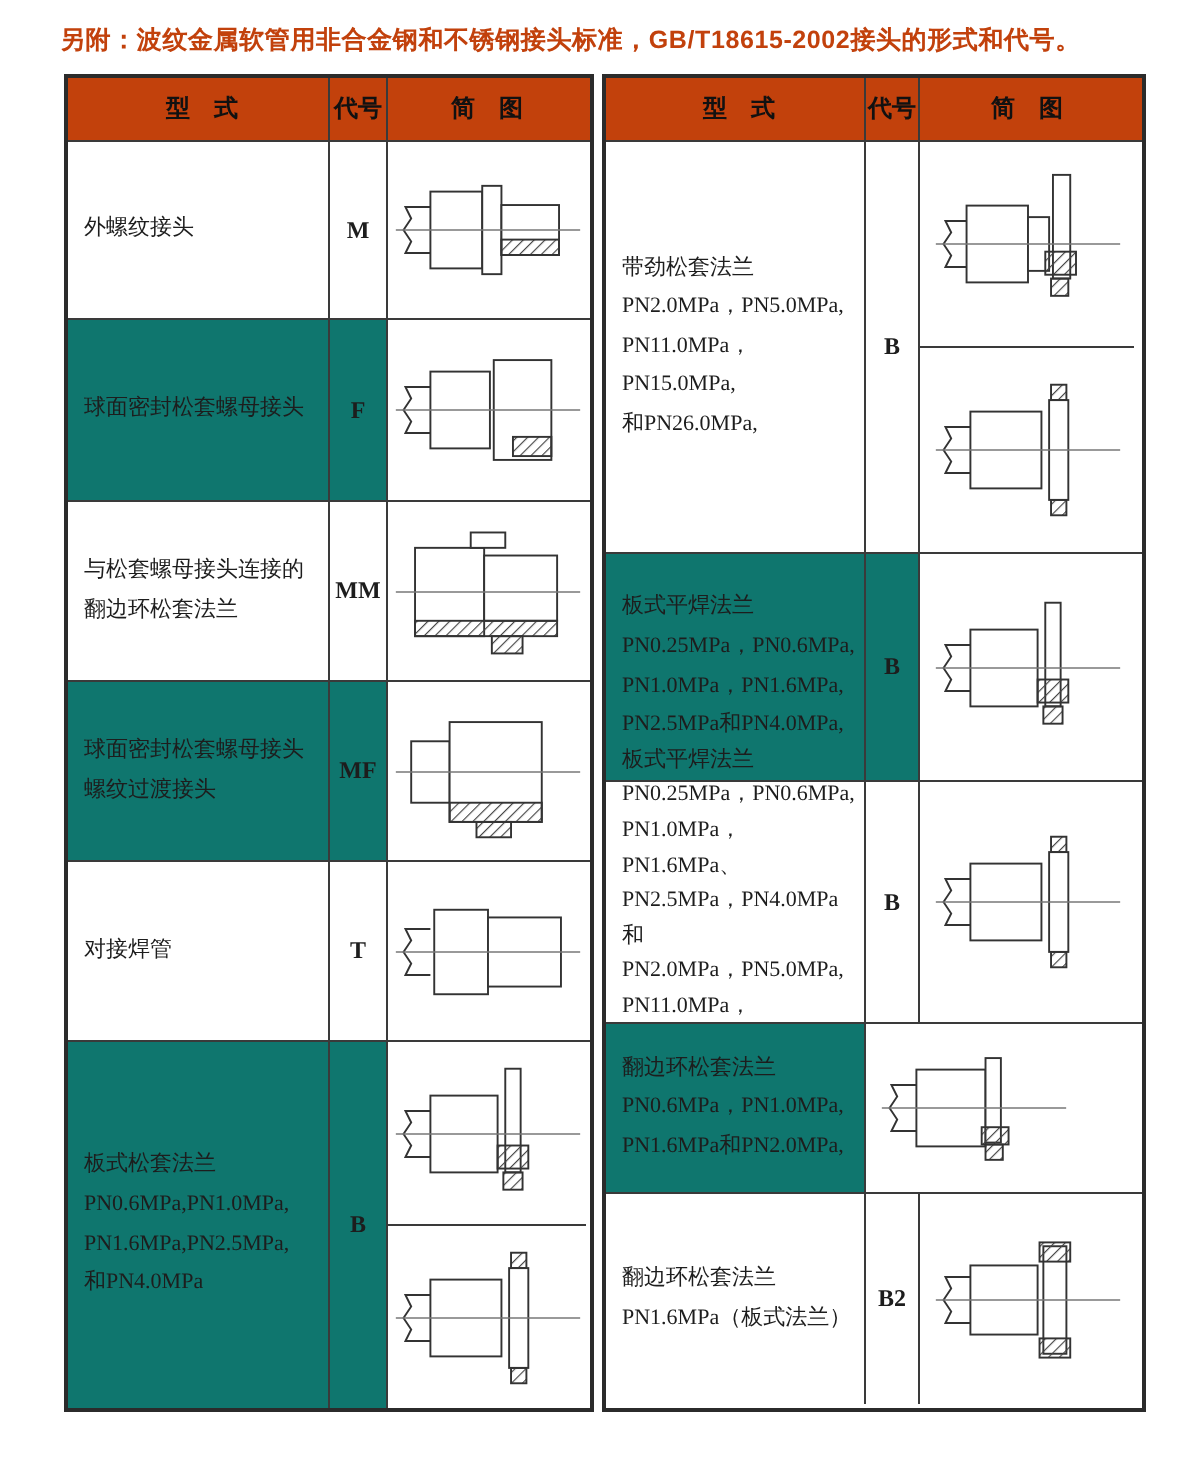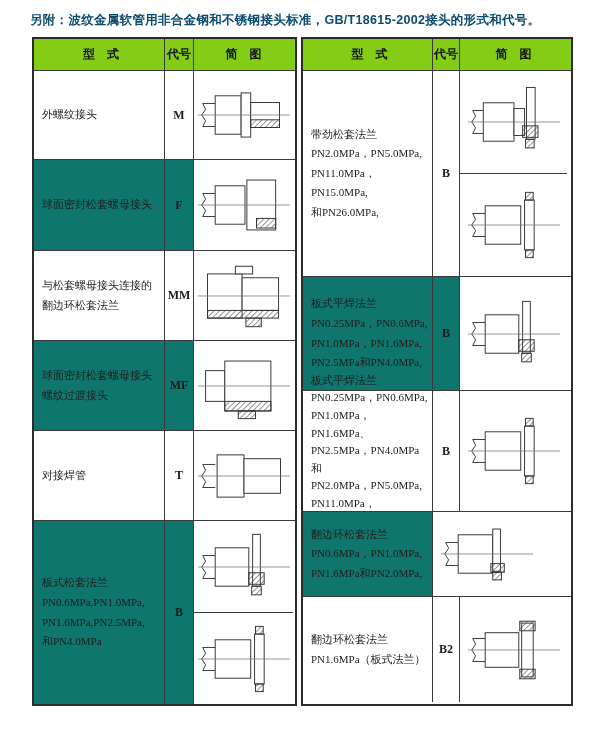--- a/index.html
+++ b/index.html
@@ -4,37 +4,37 @@
 <style>
   html,body{margin:0;padding:0;}
   body{
     width:600px;height:740px;background:#ffffff;
     font-family:"Liberation Serif","DejaVu Serif",serif;
     color:#1d1d1d; position:relative; overflow:hidden;
   }
   .title{
     position:absolute; left:30px; top:12px; width:560px;
     font-family:"Liberation Sans","DejaVu Sans",sans-serif;
-    font-weight:bold; font-size:12.5px; letter-spacing:.3px; color:#0c4a6e;
+    font-weight:bold; font-size:12.5px; letter-spacing:.3px; color:#c2410c;
   }
   .tables{ position:absolute; left:32px; top:37px; display:flex; gap:4px; }
   .tbl{ border:2px solid #2b2b2b; background:#fff; }
   .tbl-left{ width:261px; }
   .tbl-right{ width:268px; }
   .tr{ display:flex; border-bottom:1px solid #3a3a3a; }
   .tr:last-child{ border-bottom:none; }
   .td{ border-right:1px solid #3a3a3a; box-sizing:border-box; display:flex; align-items:center; }
   .td:last-child{ border-right:none; }
   .tbl-left  .c-type{ width:131px; }
   .tbl-left  .c-code{ width:29px;  }
   .tbl-left  .c-diag{ width:99px;  }
   .tbl-right .c-type{ width:130px; }
   .tbl-right .c-code{ width:27px;  }
   .tbl-right .c-diag{ width:107px; }
-  .head{ background:#84cc16; height:31px; }
+  .head{ background:#c2410c; height:31px; }
   .head .td{
     justify-content:center; font-family:"Liberation Sans","DejaVu Sans",sans-serif;
     font-weight:600; font-size:12px; color:#111;
   }
   .c-type{ padding:4px 4px 4px 8px; font-size:11px; line-height:1.78; white-space:pre-line; }
   .c-code{ justify-content:center; font-size:12px; font-weight:600; }
   .tr.hl .c-type, .tr.hl .c-code{ background:#0f766e; }
   .c-diag{ flex-direction:column; padding:0; align-items:stretch; }
   .sub{ flex:1; display:flex; align-items:center; justify-content:center; }
   .sub + .sub{ border-top:1px solid #3a3a3a; }

